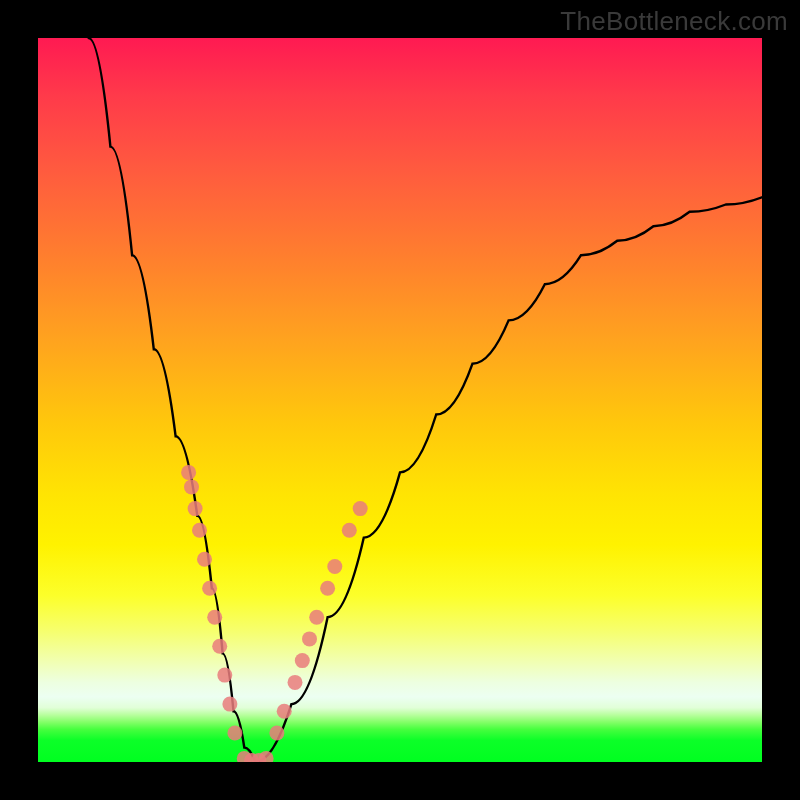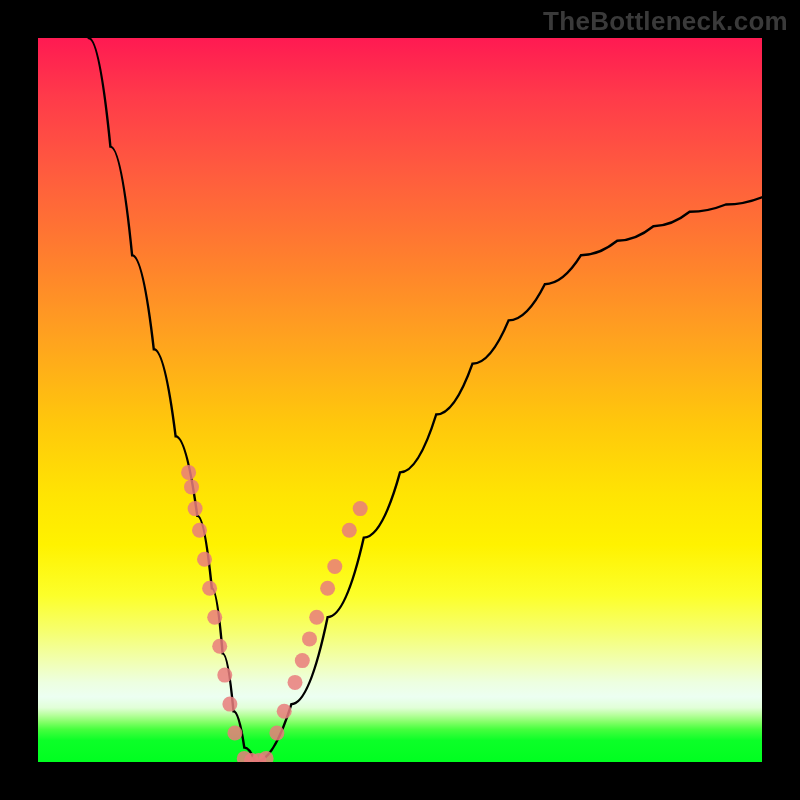--- a/index.html
+++ b/index.html
@@ -45,21 +45,21 @@
       #0cff28 97%,
       #00ff20 100%
     );
   }
   .watermark {
     position: absolute;
     top: 6px;
     right: 12px;
     color: #3a3a3a;
     font-size: 26px;
-    font-weight: 700;
+    font-weight: 400;
     letter-spacing: 0.3px;
     font-family: Arial, sans-serif;
     z-index: 10;
   }
   svg.curves {
     position: absolute;
     left: 0;
     top: 0;
     width: 724px;
     height: 724px;

